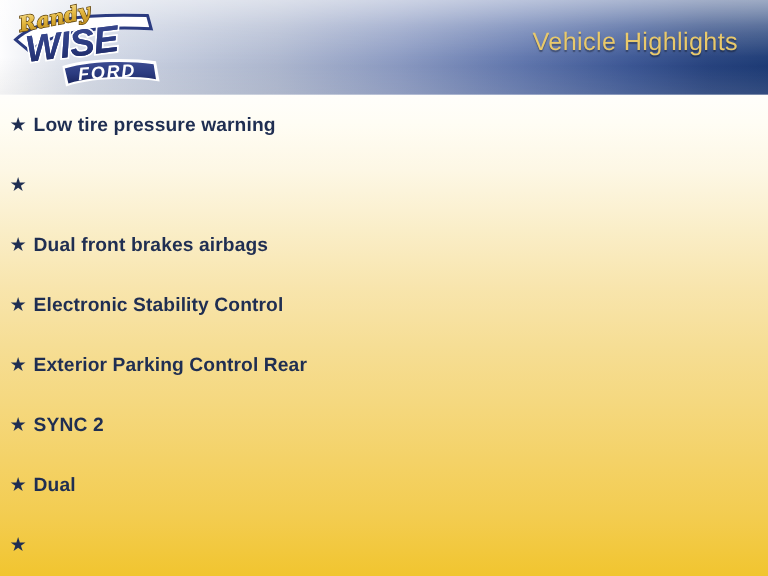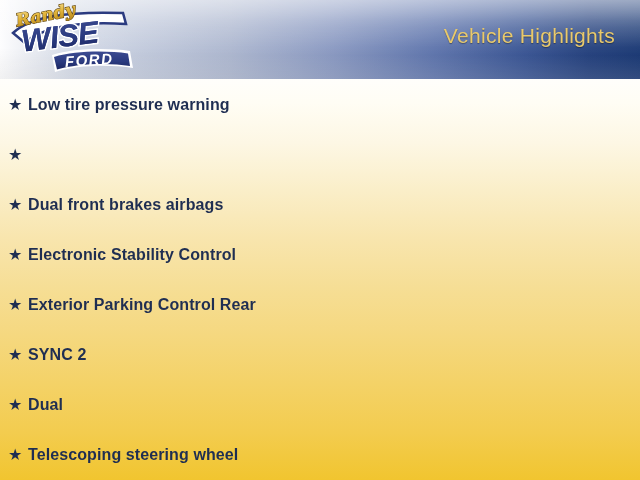--- a/index.html
+++ b/index.html
@@ -216,18 +216,17 @@
       <li class="hl-item" style="top:264px">
         <span class="hl-star">★</span>
         <span class="hl-label">SYNC 2</span>
       </li>
       <li class="hl-item" style="top:314px">
         <span class="hl-star">★</span>
         <span class="hl-label">Dual</span>
       </li>
       <li class="hl-item" style="top:364px">
         <span class="hl-star">★</span>
-        <span class="hl-label">Telescoping steering wheel</span>
       </li>
     </ul>
   </div>
 
 </div>
 
 </body></html>

